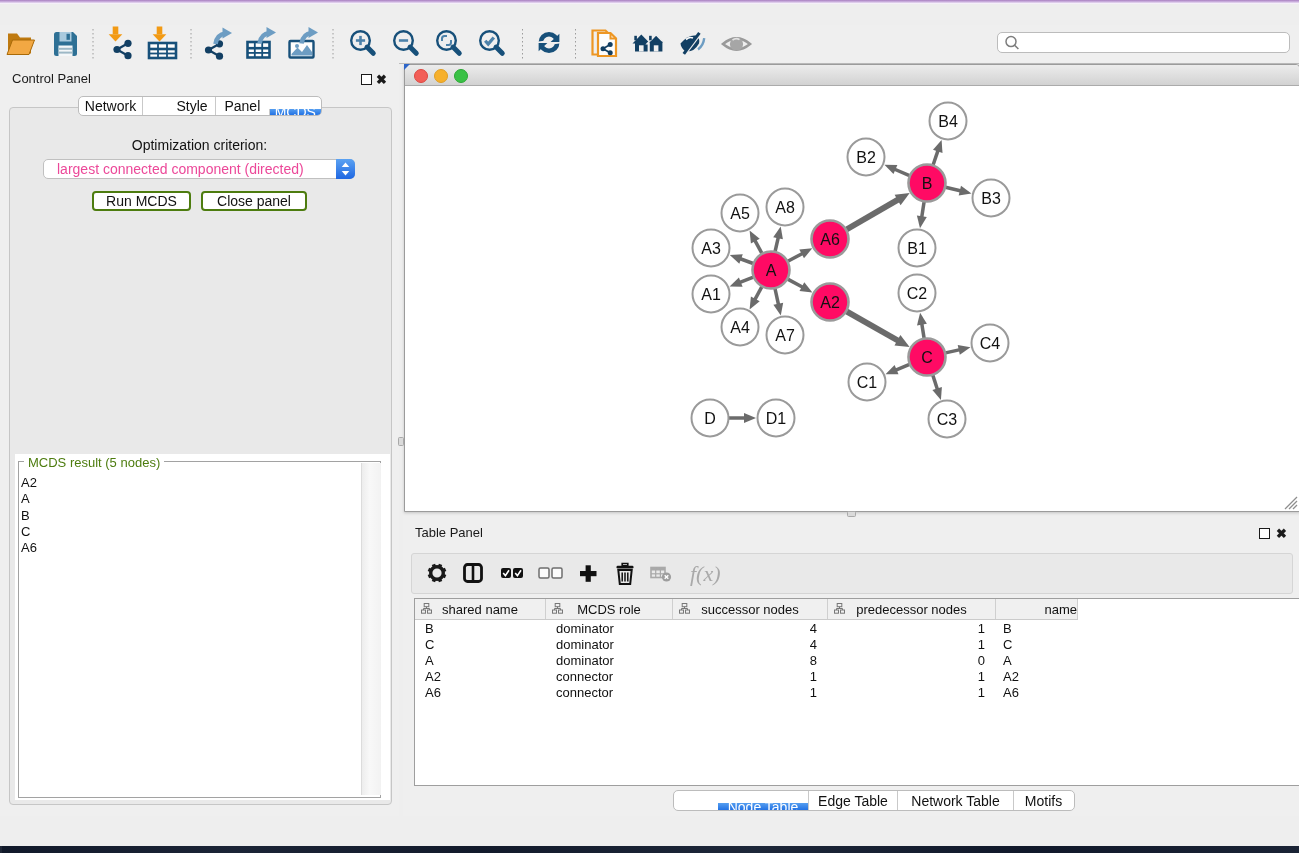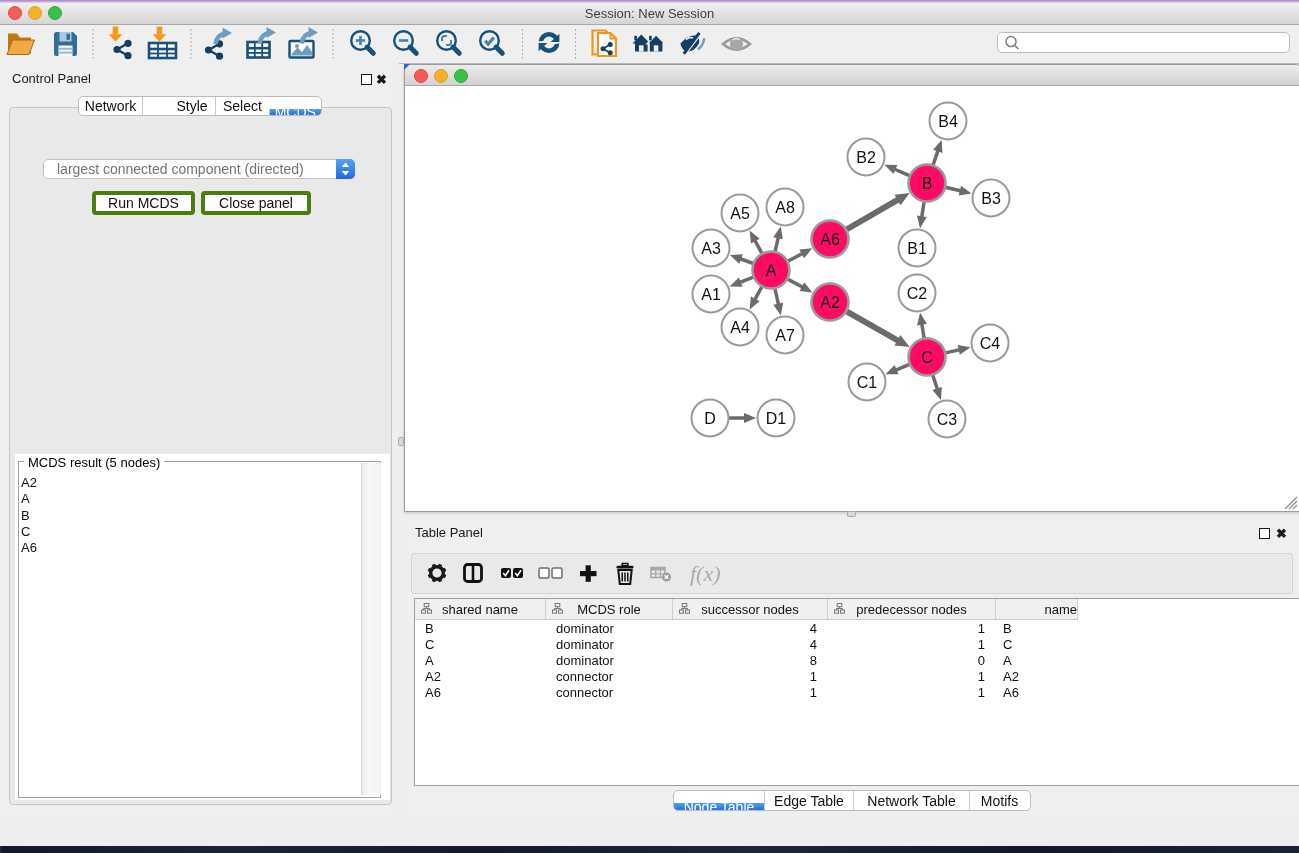--- a/index.html
+++ b/index.html
@@ -27,67 +27,61 @@
   #cpbox{position:absolute;left:9px;top:44px;width:381px;height:696px;background:#e9e9e9;border:1px solid #c6c6c6;border-radius:4px;}
   
   .seg{position:absolute;display:flex;background:#fff;border:1px solid #bcbcbc;border-radius:5px;overflow:hidden;}
   .seg div{font-size:14px;color:#111;text-align:center;border-left:1px solid #c9c9c9;display:flex;align-items:center;justify-content:center;}
   .seg div:first-child{border-left:none;}
   .seg div.sel{background:linear-gradient(#559ef0,#2272e4);color:#fff;margin-top:12px;}
   #cptabs{left:78px;top:33px;width:242px;height:18px;}
   #cptabs .t1{width:71px;}#cptabs .t2{width:52px;padding-left:26px;}#cptabs .t3{width:59px;}#cptabs .t4{width:58px;}
   #optlabel{position:absolute;left:0;top:74px;width:399px;text-align:center;font-size:14px;color:#111;}
   #dropdown{position:absolute;left:43px;top:96px;width:310px;height:18px;background:#fff;border:1px solid #c0c0c0;border-radius:5px;}
-  #dropdown .dtext{position:absolute;left:13px;top:1px;font-size:14px;color:#737373;}
+  #dropdown .dtext{position:absolute;left:13px;top:1px;font-size:14px;color:#ec4899;}
   #dropdown .dbtn{position:absolute;right:-1px;top:-1px;width:19px;height:20px;background:linear-gradient(#5ba2f2,#1f67e2);border-radius:0 5px 5px 0;}
-  .btn{position:absolute;height:16px;background:#fff;border:4px solid #4d7c0f;border-radius:4px;font-size:14px;color:#111;text-align:center;line-height:17px;}
+  .btn{position:absolute;height:16px;background:#fff;border:2px solid #4d7c0f;border-radius:4px;font-size:14px;color:#111;text-align:center;line-height:17px;}
   #btnRun{left:92px;top:128px;width:95px;}
   #btnClose{left:201px;top:128px;width:102px;}
   
   #grpwhite{position:absolute;left:15px;top:391px;width:375px;height:346px;background:#fff;}
   #grpline{position:absolute;left:3px;top:7px;width:361px;height:335px;border:1px solid #a2a2a2;}
-  #grplabel{position:absolute;left:9px;top:1px;background:#fff;padding:0 4px;font-size:13px;color:#000000;}
+  #grplabel{position:absolute;left:9px;top:1px;background:#fff;padding:0 4px;font-size:13px;color:#4d7c0f;}
   #grpwhite .item{position:absolute;left:6px;font-size:13px;color:#111;}
   #mcdssb{position:absolute;left:346px;top:9px;width:19px;height:332px;background:linear-gradient(90deg,#ededed,#f8f8f8 40%,#f2f2f2);border-left:1px solid #dcdcdc;}
   
   #netwin{left:404px;top:64px;width:894px;height:446px;background:#fff;border:1px solid #9b9b9b;border-radius:4px 4px 0 0;box-shadow:0 1px 3px rgba(0,0,0,0.18);}
   #nettitle{position:absolute;left:0;top:0;width:100%;height:20px;background:linear-gradient(#ececec,#d2d2d2);border-bottom:1px solid #ababab;border-radius:4px 4px 0 0;}
   #nettitle .tl{width:12px;height:12px;top:4px;}
   #nettitle .tl.r{left:9px;background:#f25e57;border:0.5px solid #dd4741;}
   #nettitle .tl.y{left:28.5px;background:#f6b02c;border:0.5px solid #e09e23;}
   #nettitle .tl.g{left:48.5px;background:#3ac146;border:0.5px solid #2aa834;}
   #nettitle .wtitle{position:absolute;top:3px;width:100%;text-align:center;font-size:13px;color:#333;}
   #netcanvas{position:absolute;left:0;top:21px;width:894px;height:424px;background:#fff;}
   
   #tpanel{left:403px;top:516px;width:896px;height:300px;background:#efefef;}
   #ttoolbar{position:absolute;left:8px;top:37px;width:880px;height:39px;background:#e9e9e9;border:1px solid #d5d5d5;border-radius:3px;}
   #ttable{position:absolute;left:11px;top:82px;width:877px;height:186px;background:#fff;border:1px solid #9e9e9e;padding-left:38px;}
   .thead{position:absolute;left:0;top:0;height:20px;background:#f0f0f0;border-bottom:1px solid #cbcbcb;}
   .thcell{position:absolute;top:0;height:20px;border-right:1px solid #cfcfcf;display:flex;align-items:center;justify-content:center;font-size:13px;color:#111;}
   .trow{position:absolute;font-size:13px;color:#111;}
-  #ttabs{left:673px;top:790px;width:356px;height:19px;position:absolute;}
+  #ttabs{left:673px;top:790px;width:356px;height:19px;position:absolute;padding-left:44px;}
   #ttabs .t1{width:90px;}#ttabs .t2{width:88px;}#ttabs .t3{width:115px;}#ttabs .t4{width:59px;}
   
   #statusbar{left:0;top:816px;width:1299px;height:30px;background:#ededed;border-top:1px solid #c2c2c2;border-radius:0 0 6px 6px;}
   #sbList{position:absolute;left:9px;top:7px;width:27px;height:19px;background:#fdfdfd;border:1px solid #b5b5b5;border-radius:2px;}
   #sbMem{position:absolute;left:1215px;top:6px;width:72px;height:21px;background:#fdfdfd;border:1px solid #ababab;font-size:13px;color:#222;}
   
   #gripV{position:absolute;left:398px;top:437px;width:4px;height:7px;background:#dadada;border:1px solid #a9a9a9;border-radius:1.5px;}
   #gripH{position:absolute;left:847px;top:511px;width:7px;height:4px;background:#dadada;border:1px solid #a9a9a9;border-radius:1.5px;}
 </style>
 </head>
 <body>
 <div id="app">
   <div class="abs" id="wallTop"></div>
-  <div class="abs" id="titlebar">
-    <div class="tl r"></div>
-      <div class="tl y"></div>
-      <div class="tl g"></div>
-    <div class="wtitle">Session: New Session</div>
-  </div>
   <div class="abs" id="toolbar">
     <svg width="1299" height="38" viewBox="0 0 1299 38" style="position:absolute;left:0;top:0;">
 <path d="M8,8.5 l9,0 l3,4 l11,0 l0,16 l-23,0 z" fill="#bf7a10"></path>
 <polygon points="12.5,15 34.5,15 29,29.5 7,29.5" fill="#f2a843" stroke="#a96a08" stroke-width="1"></polygon>
 <path d="M54,9.5 q0,-2.5 2.5,-2.5 h16.5 l4,4 v17.5 q0,2.5 -2.5,2.5 h-18 q-2.5,0 -2.5,-2.5 z" fill="#2e7095"></path>
 <rect x="59.5" y="7" width="12" height="9.5" fill="#a9cade"></rect>
 <rect x="66.5" y="8.8" width="3.4" height="6" fill="#2e7095"></rect>
 <rect x="58.5" y="20.5" width="14" height="10.5" fill="#f4f7f9"></rect>
 <rect x="58.5" y="22.8" width="14" height="2" fill="#9db8c6"></rect>
 <rect x="58.5" y="26.6" width="14" height="2" fill="#9db8c6"></rect>
@@ -180,23 +174,24 @@
   </div>
 
   <div class="abs" id="cpanel">
     <div class="phead" style="position:absolute;left:12px;top:8px;">Control Panel</div>
     <div class="float-ic" style="left:361px;top:11px;"></div>
     <div class="close-ic" style="left:376px;top:12px;">✖</div>
     <div id="cpbox"></div>
     <div class="seg" id="cptabs">
       <div class="t1">Network</div>
         <div class="t2">Style</div>
-        <div class="t3">Select</div>
+        <div class="t3">Panel</div>
         <div class="t4 sel">MCDS</div>
     </div>
+    <div id="optlabel">Optimization criterion:</div>
     <div id="dropdown">
       <div class="dtext">largest connected component (directed)</div>
       <div class="dbtn">
           <svg width="19" height="20" viewBox="0 0 19 20" style="position:absolute;left:0;top:0;">
             <polygon points="9.5,3.5 13.3,8 5.7,8" fill="#fff"></polygon>
             <polygon points="9.5,16.5 13.3,12 5.7,12" fill="#fff"></polygon>
           </svg>
         </div>
     </div>
     <div class="btn" id="btnRun">Run MCDS</div>

